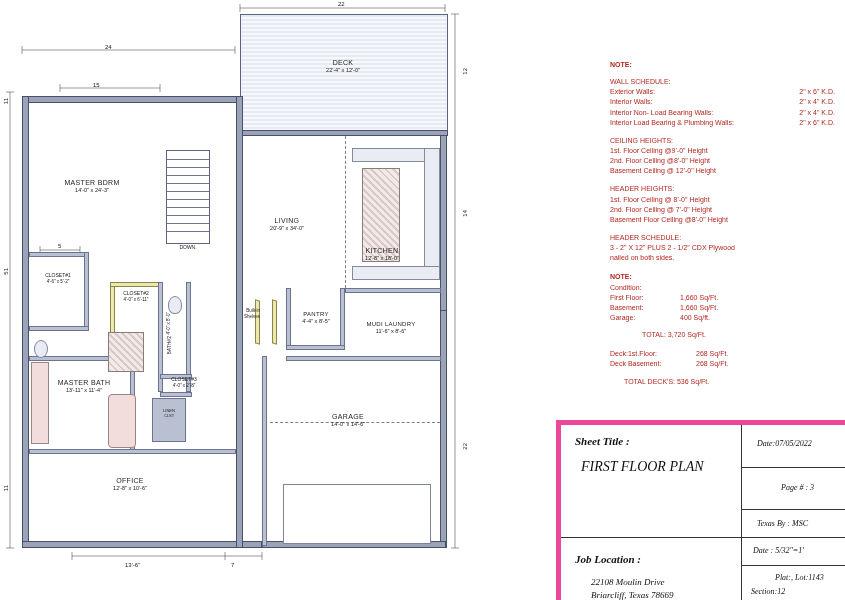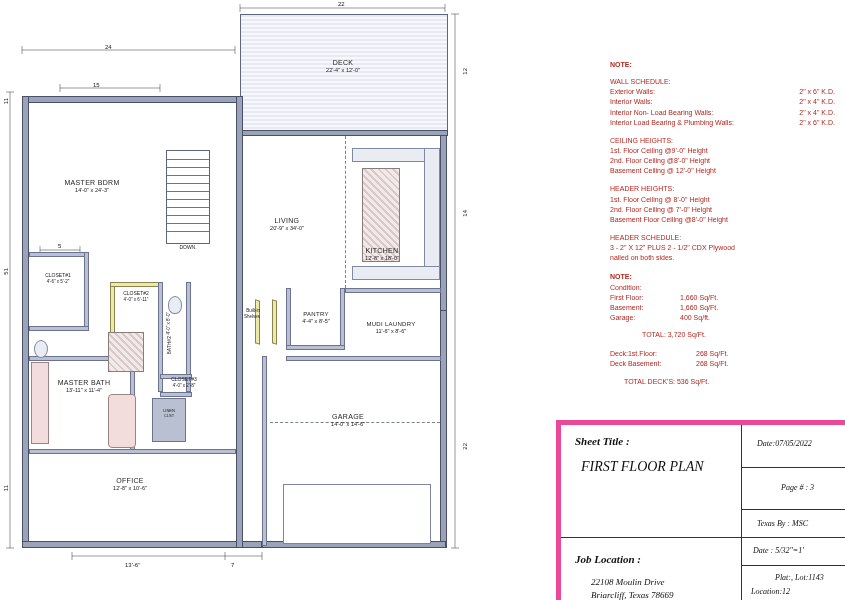--- a/index.html
+++ b/index.html
@@ -286,19 +286,19 @@
   <div class="tb-text it" style="left:196px;top:94px;font-size:8px;">
     <span>Texas By :</span>&nbsp;<span>MSC</span>
   </div>
   <div class="tb-text it" style="left:192px;top:121px;font-size:8px;">
     <span>Date :</span>&nbsp;<span>5/32"=1'</span>
   </div>
   <div class="tb-text it" style="left:190px;top:148px;font-size:8px;margin-left:24px;">
     <span>Plat:</span><span>, Lot:1143</span>
   </div>
   <div class="tb-text it" style="left:190px;top:162px;font-size:8px;">
-    <span>Location:</span><span>12</span>
+    <span>Section:</span><span>12</span>
   </div>
 
   <div class="tb-text bold-it" style="left:14px;top:128px;font-size:11px;">Job Location :</div>
   <div class="tb-text it" style="left:30px;top:152px;font-size:9px;">22108 Moulin Drive</div>
   <div class="tb-text it" style="left:30px;top:165px;font-size:9px;">Briarcliff, Texas 78669</div>
 </div>
 
 </body></html>

